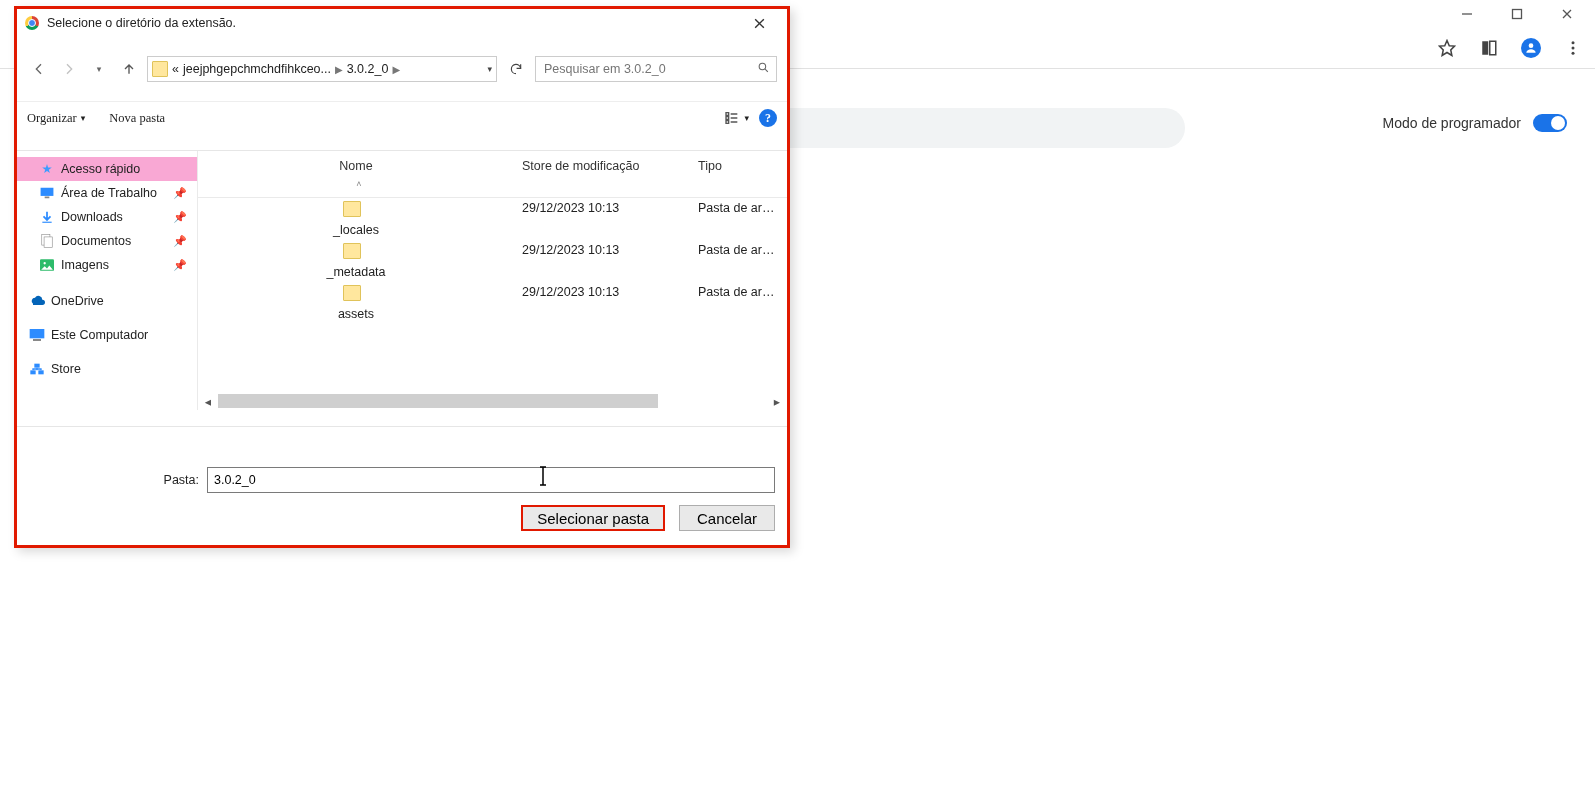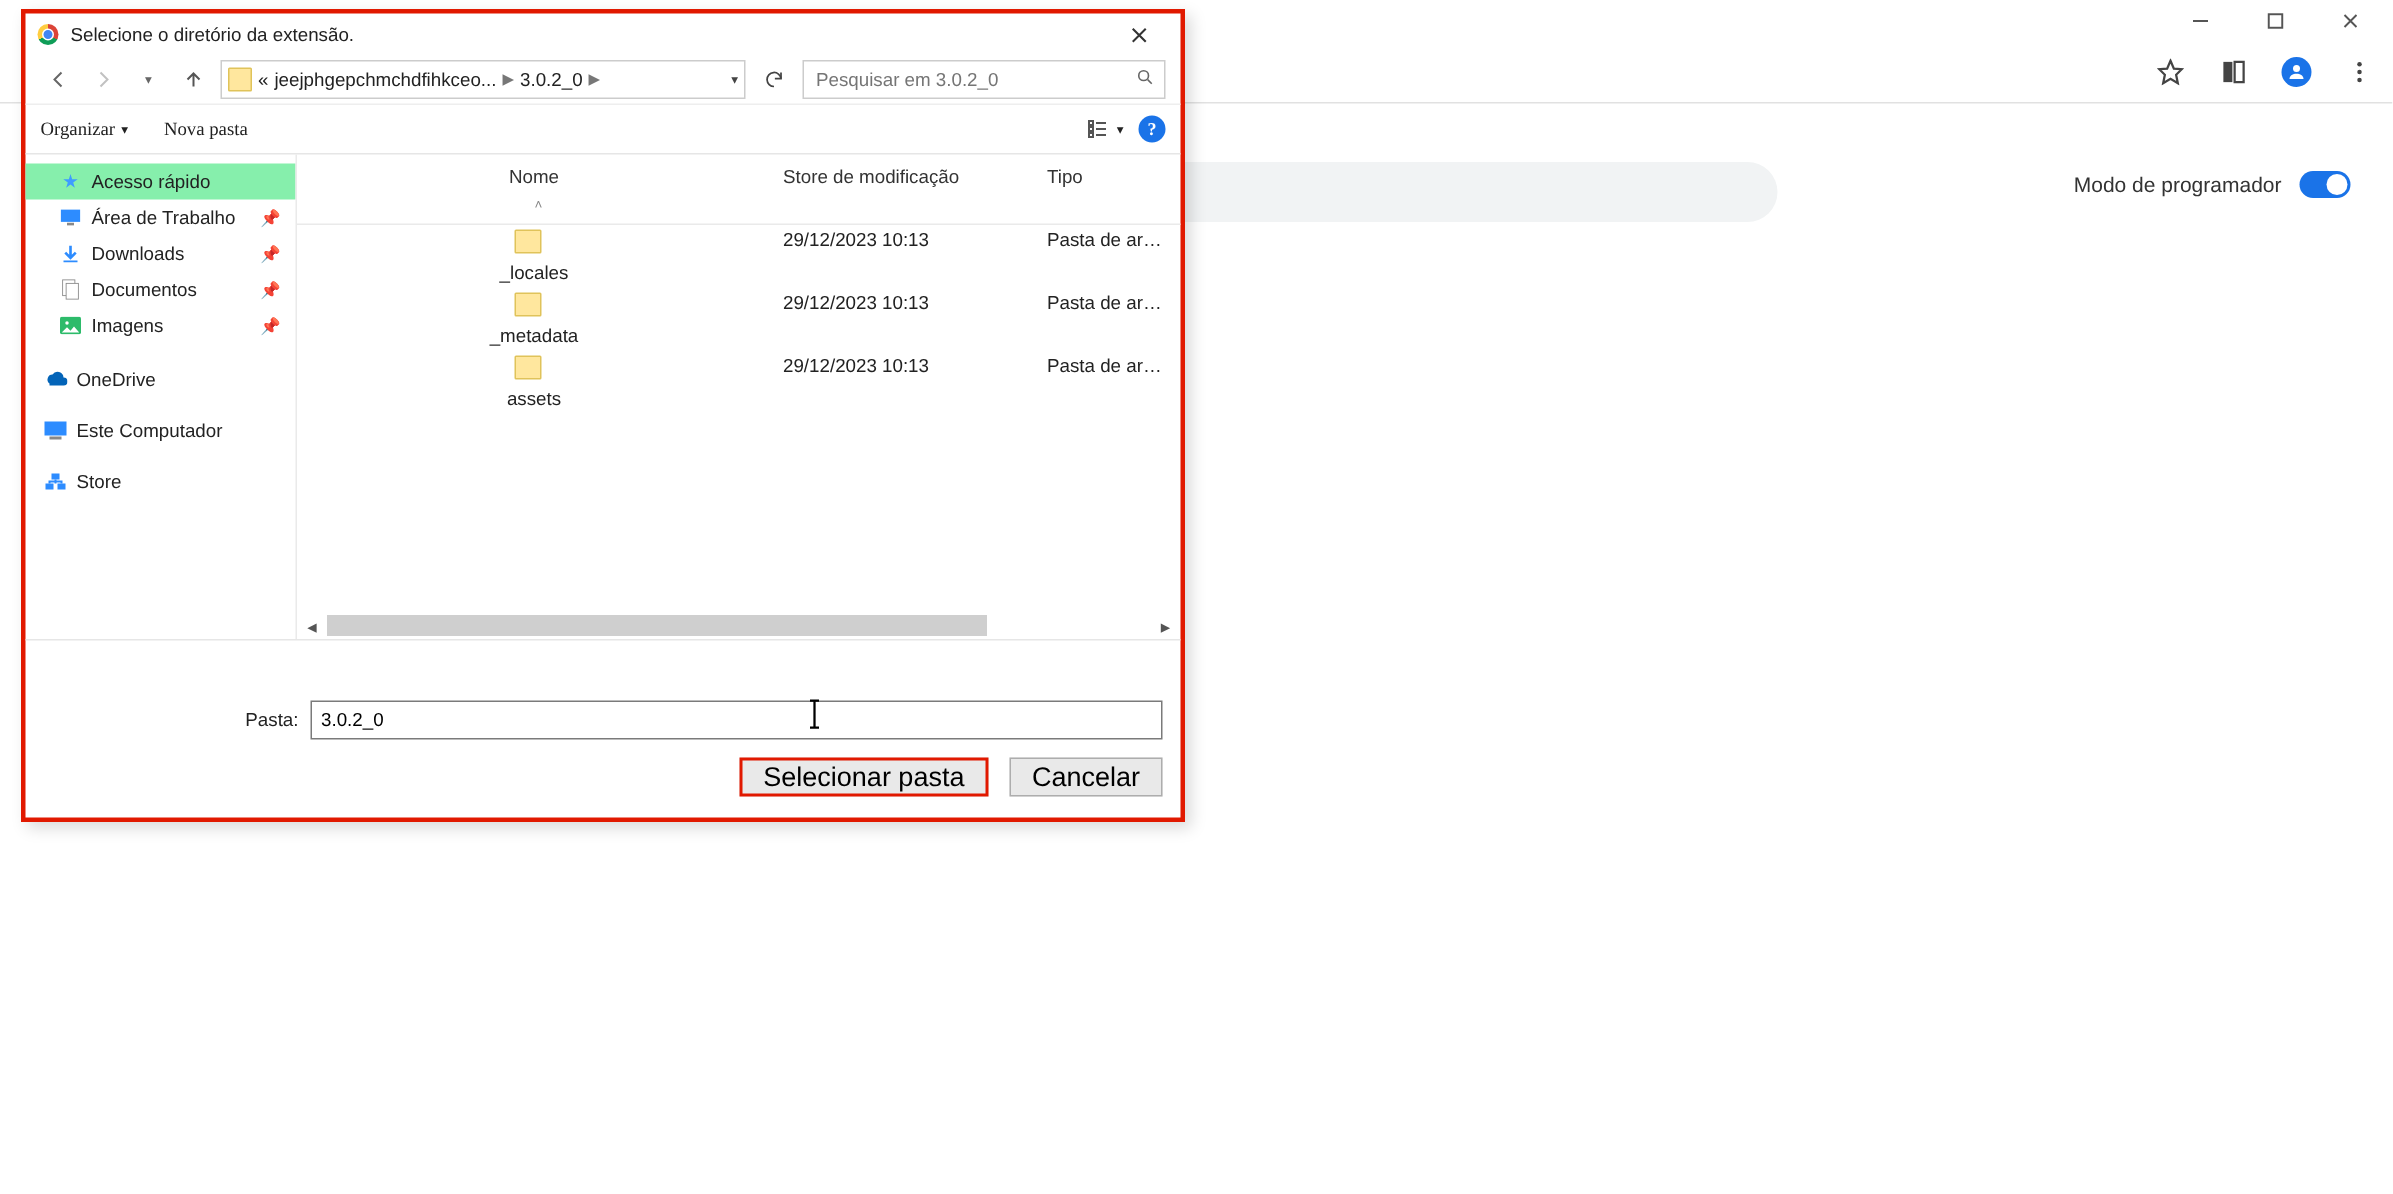--- a/index.html
+++ b/index.html
@@ -14,42 +14,42 @@
   .avatar svg{width:14px;height:14px;}
   .chrome-content{position:absolute;left:0;top:68px;right:0;bottom:0;}
   .chrome-search-pill{position:absolute;left:20px;top:40px;width:1165px;height:40px;border-radius:20px;background:#f1f3f4;}
   .dev-toggle{position:absolute;right:28px;top:46px;display:flex;align-items:center;gap:12px;font-size:14px;color:#333;}
   .switch{width:34px;height:18px;border-radius:10px;background:#1a73e8;position:relative;}
   .switch::after{content:"";position:absolute;right:2px;top:2px;width:14px;height:14px;border-radius:50%;background:#fff;}
   .chrome-body-text{position:absolute;left:20px;top:375px;right:40px;font-size:15px;color:#222;}
   .chrome-body-text a{color:#1a73e8;text-decoration:underline;}
   
   .red-frame{position:absolute;left:14px;top:6px;width:770px;height:536px;border:3px solid #e11900;background:#fff;box-shadow:4px 4px 10px rgba(0,0,0,.15);}
-  .dlg{position:absolute;left:0;top:0;right:0;bottom:0;display:flex;flex-direction:column;}
+  .dlg{position:absolute;left:0;top:0;right:0;bottom:0;display:flex;flex-direction:column;gap:16px;}
   .dlg-title{height:28px;display:flex;align-items:center;padding:0 8px;gap:8px;}
   .dlg-title .title-text{flex:1;}
   .dlg-title .close{width:40px;height:24px;display:flex;align-items:center;justify-content:center;color:#444;}
   .dlg-nav{height:32px;display:flex;align-items:center;gap:6px;padding:0 10px;}
   .dlg-nav .nav-arrow{width:24px;height:24px;display:flex;align-items:center;justify-content:center;color:#666;}
   .breadcrumb{flex:1;height:24px;border:1px solid #ccc;display:flex;align-items:center;gap:4px;padding:0 4px;min-width:0;}
   .breadcrumb .bc-sep{color:#777;font-size:10px;}
   .breadcrumb .bc-item{white-space:nowrap;}
   .breadcrumb .chev-down{margin-left:auto;color:#444;}
   .refresh-btn{width:26px;height:24px;border-left:none;display:flex;align-items:center;justify-content:center;color:#444;}
   .search-box{width:228px;height:24px;border:1px solid #ccc;display:flex;align-items:center;padding:0 6px;color:#888;position:relative;}
   .search-box input{border:none;outline:none;flex:1;font-size:12.5px;color:#888;background:transparent;}
   .search-box .mag{position:absolute;right:6px;color:#555;}
   .dlg-toolbar{height:32px;display:flex;align-items:center;padding:0 10px;gap:24px;border-top:1px solid #eee;font-family:Liberation Serif, serif;}
   .dlg-toolbar .t-item{display:flex;align-items:center;gap:4px;}
   .dlg-toolbar .right{margin-left:auto;display:flex;align-items:center;gap:10px;}
   .help-circle{width:18px;height:18px;border-radius:50%;background:#1a73e8;color:#fff;display:flex;align-items:center;justify-content:center;font-size:12px;font-weight:600;}
   .dlg-body{flex:1;display:flex;min-height:0;border-top:1px solid #e6e6e6;}
   .dlg-side{width:180px;padding:6px 0;font-size:12.5px;}
   .side-item{display:flex;align-items:center;gap:6px;padding:4px 10px 4px 22px;}
-  .side-item.sel{background:#86efac;}
+  .side-item.sel{background:#f9a8d4;}
   .pin{margin-left:auto;color:#888;font-size:11px;}
   .side-head{display:flex;align-items:center;gap:6px;padding:6px 10px 6px 12px;}
   .icon-sm{width:16px;height:16px;display:inline-flex;align-items:center;justify-content:center;}
   .dlg-list{flex:1;border-left:1px solid #eaeaea;display:flex;flex-direction:column;min-width:0;}
   .list-head{display:flex;padding:4px 0;border-bottom:1px solid #eaeaea;color:#333;}
   .list-head .col{padding:4px 8px;}
   .col-name{width:300px;display:flex;align-items:center;gap:6px;flex-direction:column;}
   .col-date{width:160px;}
   .col-type{flex:1;}
   .row{display:flex;}
@@ -57,21 +57,21 @@
   .folder-ico{width:16px;height:14px;background:#ffe79e;border:1px solid #e0c35a;border-radius:1px;margin-right:8px;display:inline-block;}
   .scroll-area{flex:1;overflow:hidden;}
   .h-scroll{height:18px;display:flex;align-items:center;padding:0 2px;}
   .h-scroll .arrow{width:16px;height:16px;display:flex;align-items:center;justify-content:center;color:#555;}
   .h-scroll .thumb{height:14px;background:#cfcfcf;width:440px;margin-left:2px;}
   .dlg-footer{border-top:1px solid #e6e6e6;padding:12px 12px 14px;}
   .field-row{display:flex;align-items:center;gap:8px;margin-bottom:12px;margin-top:28px;}
   .field-row label{width:170px;text-align:right;}
   .field-row input{flex:1;height:24px;border:1px solid #7a7a7a;padding:0 6px;font-size:12.5px;}
   .btn-row{display:flex;justify-content:flex-end;gap:14px;}
-  .btn{height:26px;min-width:96px;border:1px solid #adadad;background:#e9e9e9;padding:0 14px;font-size:18px;display:flex;align-items:center;justify-content:center;}
+  .btn{height:26px;min-width:96px;border:1px solid #adadad;background:#e9e9e9;padding:0 14px;font-size:15px;display:flex;align-items:center;justify-content:center;}
   .btn.primary{border:2px solid #e11900;background:#e9e9e9;}
   .caret{font-size:9px;}
   .sortup{font-size:9px;color:#888;margin-left:6px;}
   .sortup-box{flex:1;display:flex;justify-content:center;}
   .chrome-logo{width:14px;height:14px;border-radius:50%;background:conic-gradient(#db4437 0 120deg,#0f9d58 120deg 240deg,#ffcd40 240deg 360deg);position:relative;}
   .chrome-logo::after{content:"";position:absolute;left:3px;top:3px;width:8px;height:8px;border-radius:50%;background:#4285f4;border:1.5px solid #fff;box-sizing:border-box;}
   .star-ico{width:10px;height:10px;background:#ffb400;display:inline-block;clip-path:polygon(50% 0,61% 35%,98% 35%,68% 57%,79% 91%,50% 70%,21% 91%,32% 57%,2% 35%,39% 35%);}
   .star-outline{width:18px;height:18px;color:#444;}
   .cursor-caret{position:absolute;left:536px;top:466px;width:14px;height:20px;pointer-events:none;}
 </style>

